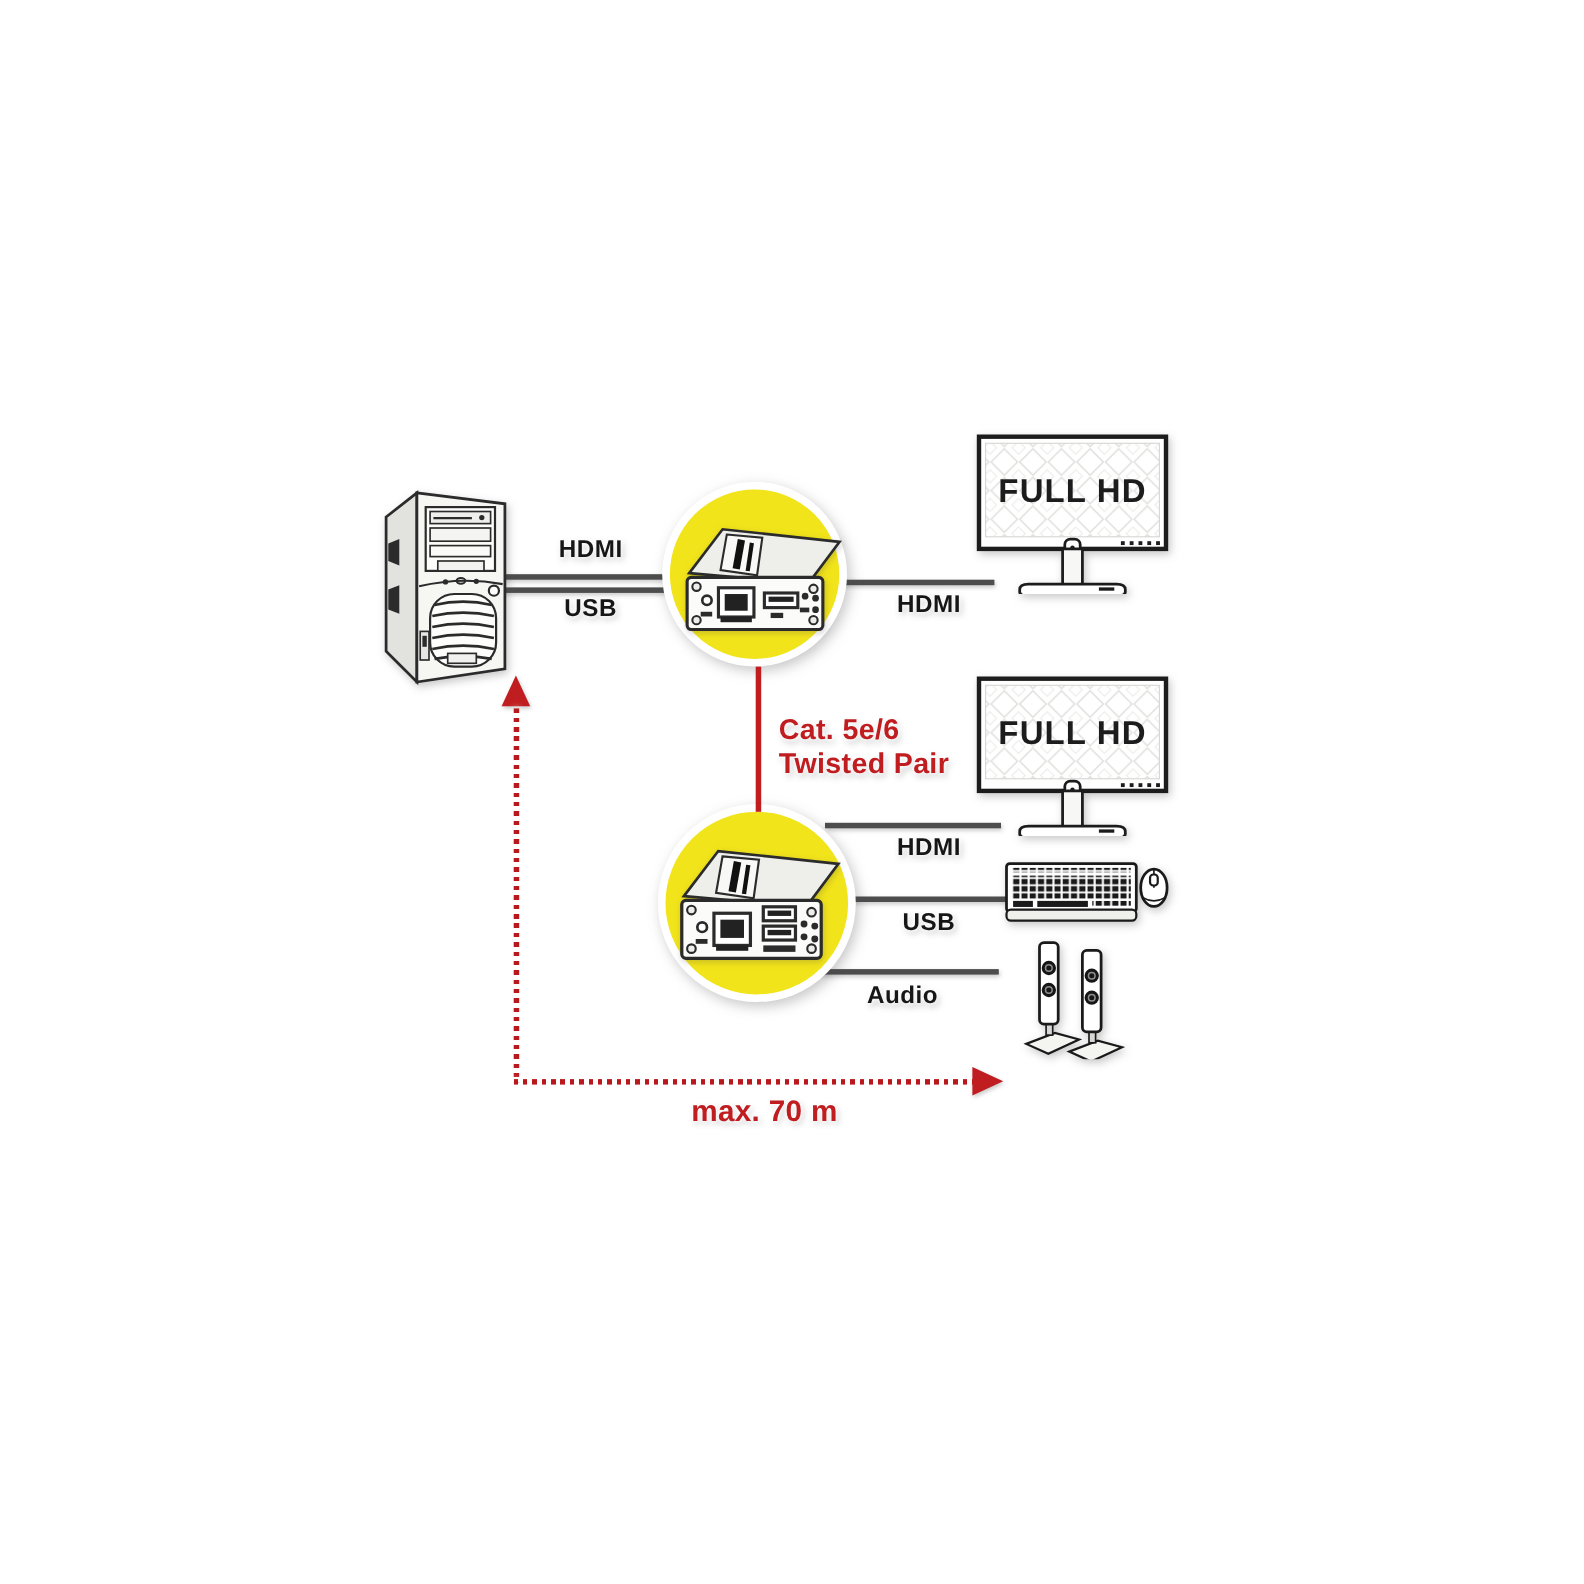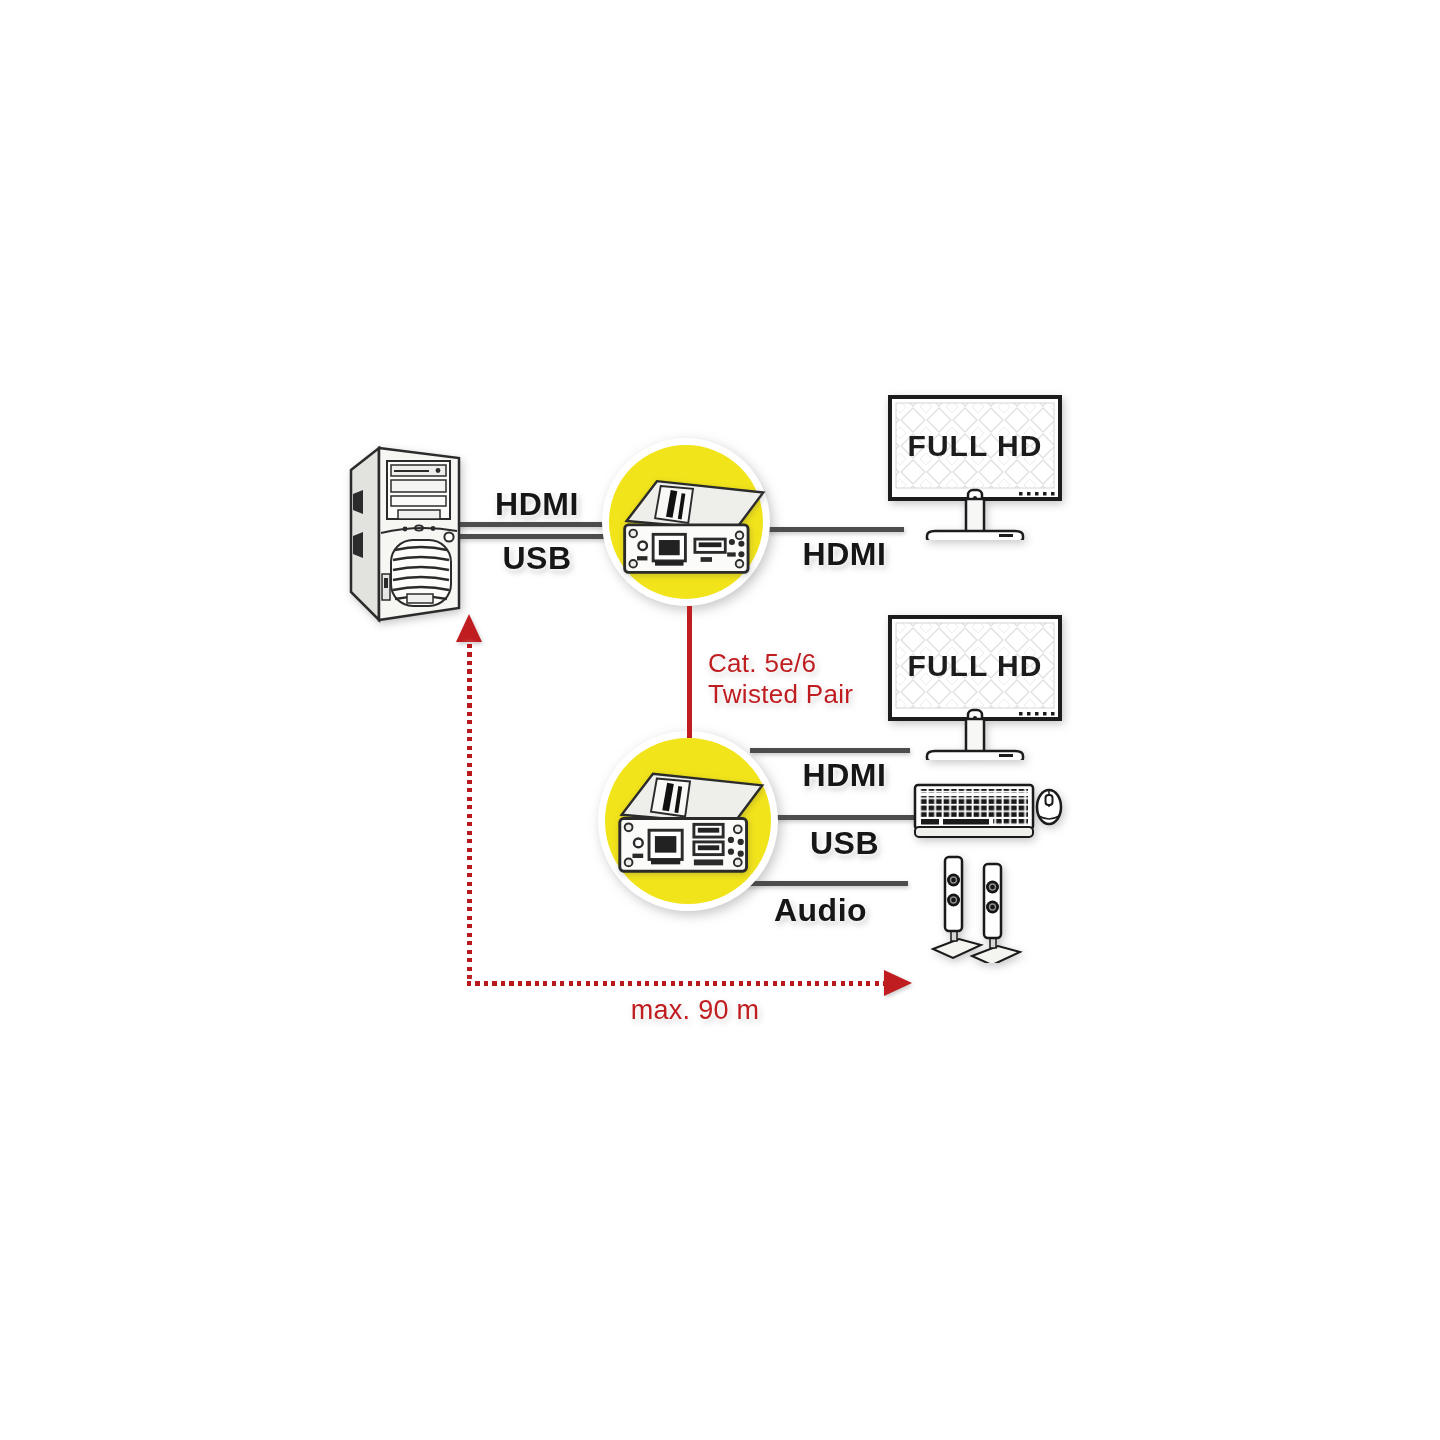--- a/index.html
+++ b/index.html
@@ -10,26 +10,26 @@
   .abs{position:absolute;}
   
   .shadowed{filter:drop-shadow(2px 3px 4px rgba(70,70,70,0.30));}
   .soft{filter:drop-shadow(1px 2px 3px rgba(70,70,70,0.25));}
 
   
   .line{position:absolute;height:5px;background:#4d4d4d;z-index:1;
         filter:drop-shadow(1px 2px 2px rgba(70,70,70,0.30));}
 
   
-  .lbl{position:absolute;z-index:6;font-weight:bold;font-size:32px;color:#161616;
+  .lbl{position:absolute;z-index:6;font-weight:bold;font-size:22px;color:#161616;
        text-align:center;letter-spacing:0.5px;
        text-shadow:0 0 5px #fff,0 0 5px #fff,2px 3px 6px rgba(70,70,70,0.35);}
 
   
-  .redlbl{position:absolute;z-index:6;font-weight:normal;font-size:26px;color:#c01d20;
+  .redlbl{position:absolute;z-index:6;font-weight:bold;font-size:26px;color:#c01d20;
        letter-spacing:0.3px;line-height:31px;
        text-shadow:0 0 5px #fff,0 0 5px #fff,2px 3px 6px rgba(70,70,70,0.30);}
 
   
   .ycircle{position:absolute;border-radius:50%;background:#f2e41a;border:7px solid #ffffff;
        z-index:3;box-sizing:border-box;
        filter:drop-shadow(3px 4px 6px rgba(70,70,70,0.30));}
   .c1{left:602px;top:438px;width:168px;height:168px;}
   .c2{left:598px;top:731px;width:180px;height:180px;}
 
@@ -244,15 +244,15 @@
       <circle cx="24.5" cy="25" r="3" fill="none" stroke="#8e8e8e" stroke-width="1.4"></circle>
       <circle cx="24.5" cy="45" r="6.5" fill="#161616"></circle>
       <circle cx="24.5" cy="45" r="3" fill="none" stroke="#8e8e8e" stroke-width="1.4"></circle>
     </g>
   </svg>
 
   <div class="arrow-up"></div>
   <div class="dotv"></div>
   <div class="doth"></div>
   <div class="arrow-right"></div>
-  <div class="redlbl" style="left:620px;top:995px;width:150px;text-align:center;font-size:27px">max. 90 m</div>
+  <div class="redlbl" style="left:620px;top:995px;width:150px;text-align:center;font-size:27px">max. 70 m</div>
 
 </div>
 
 </body></html>

